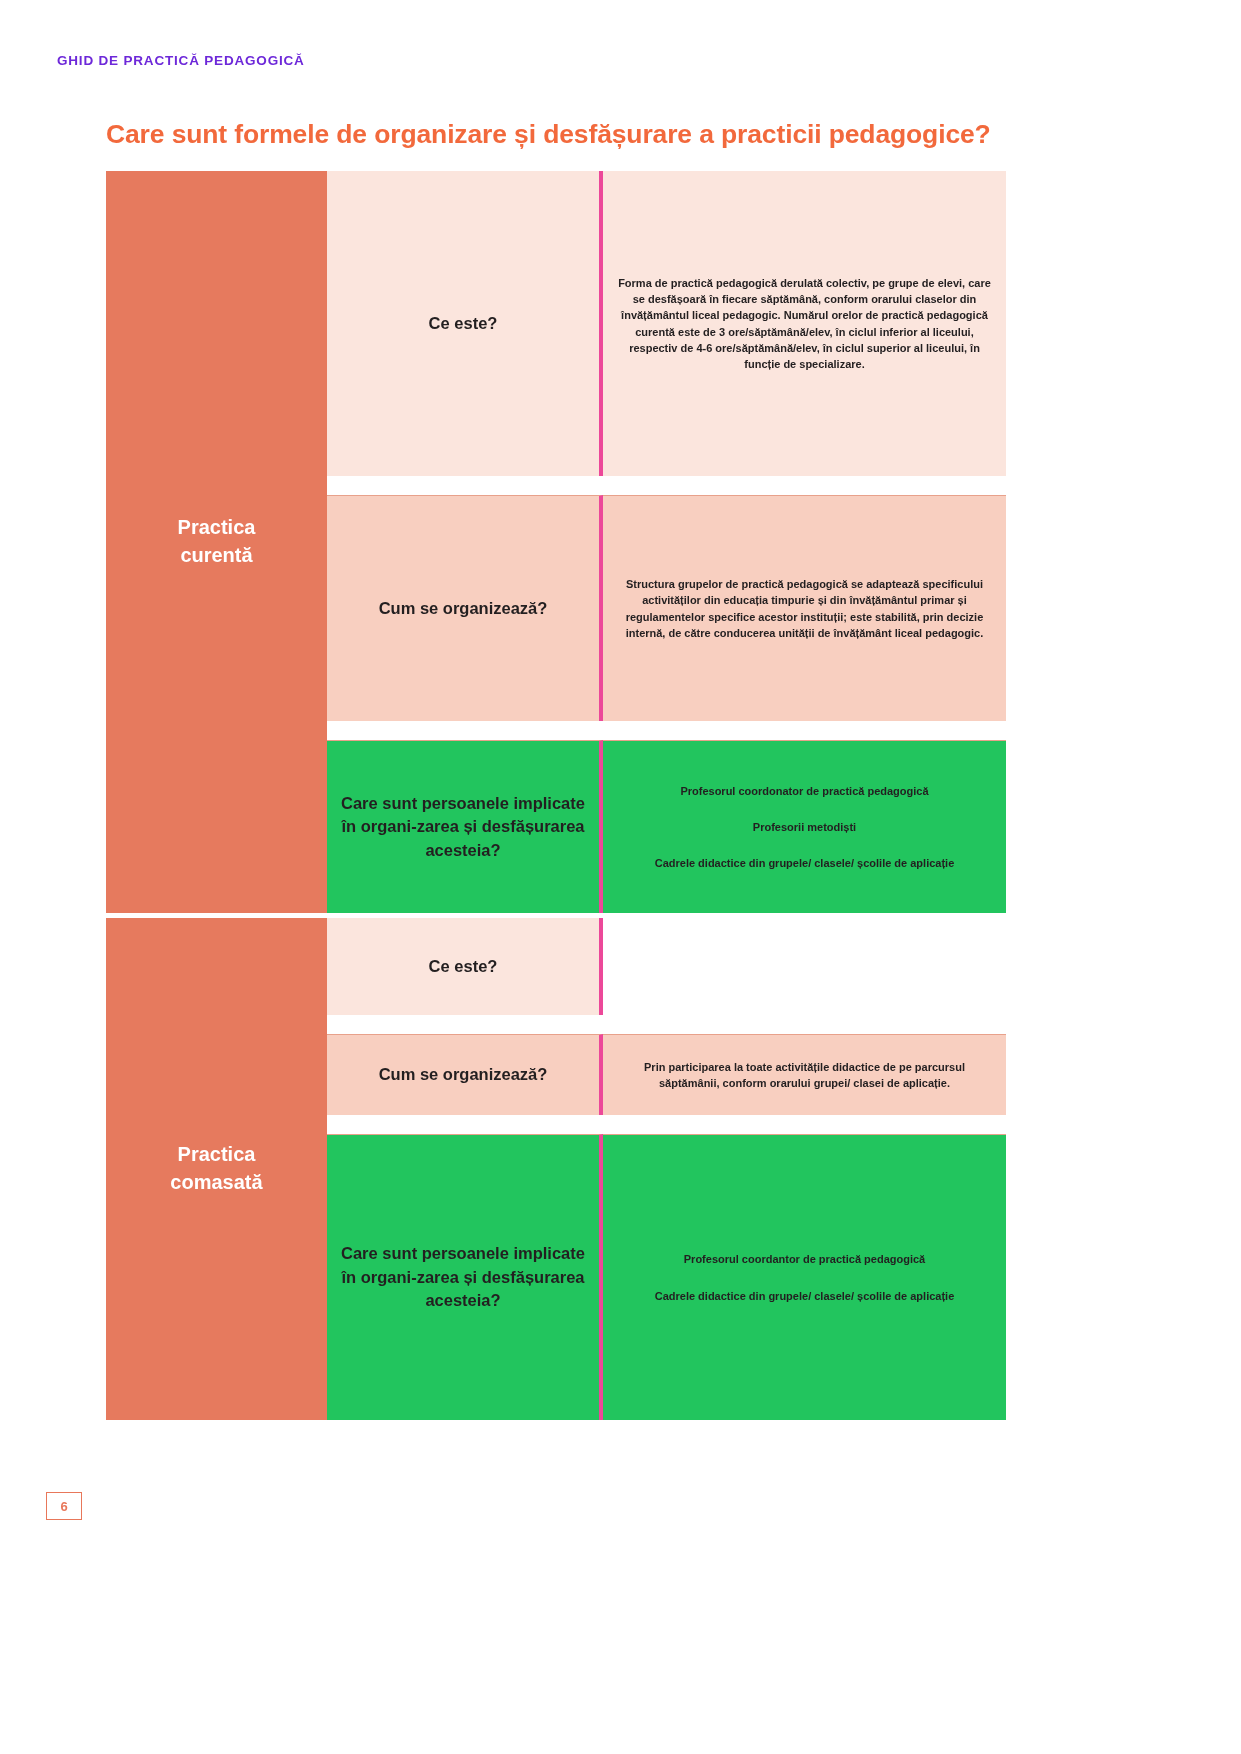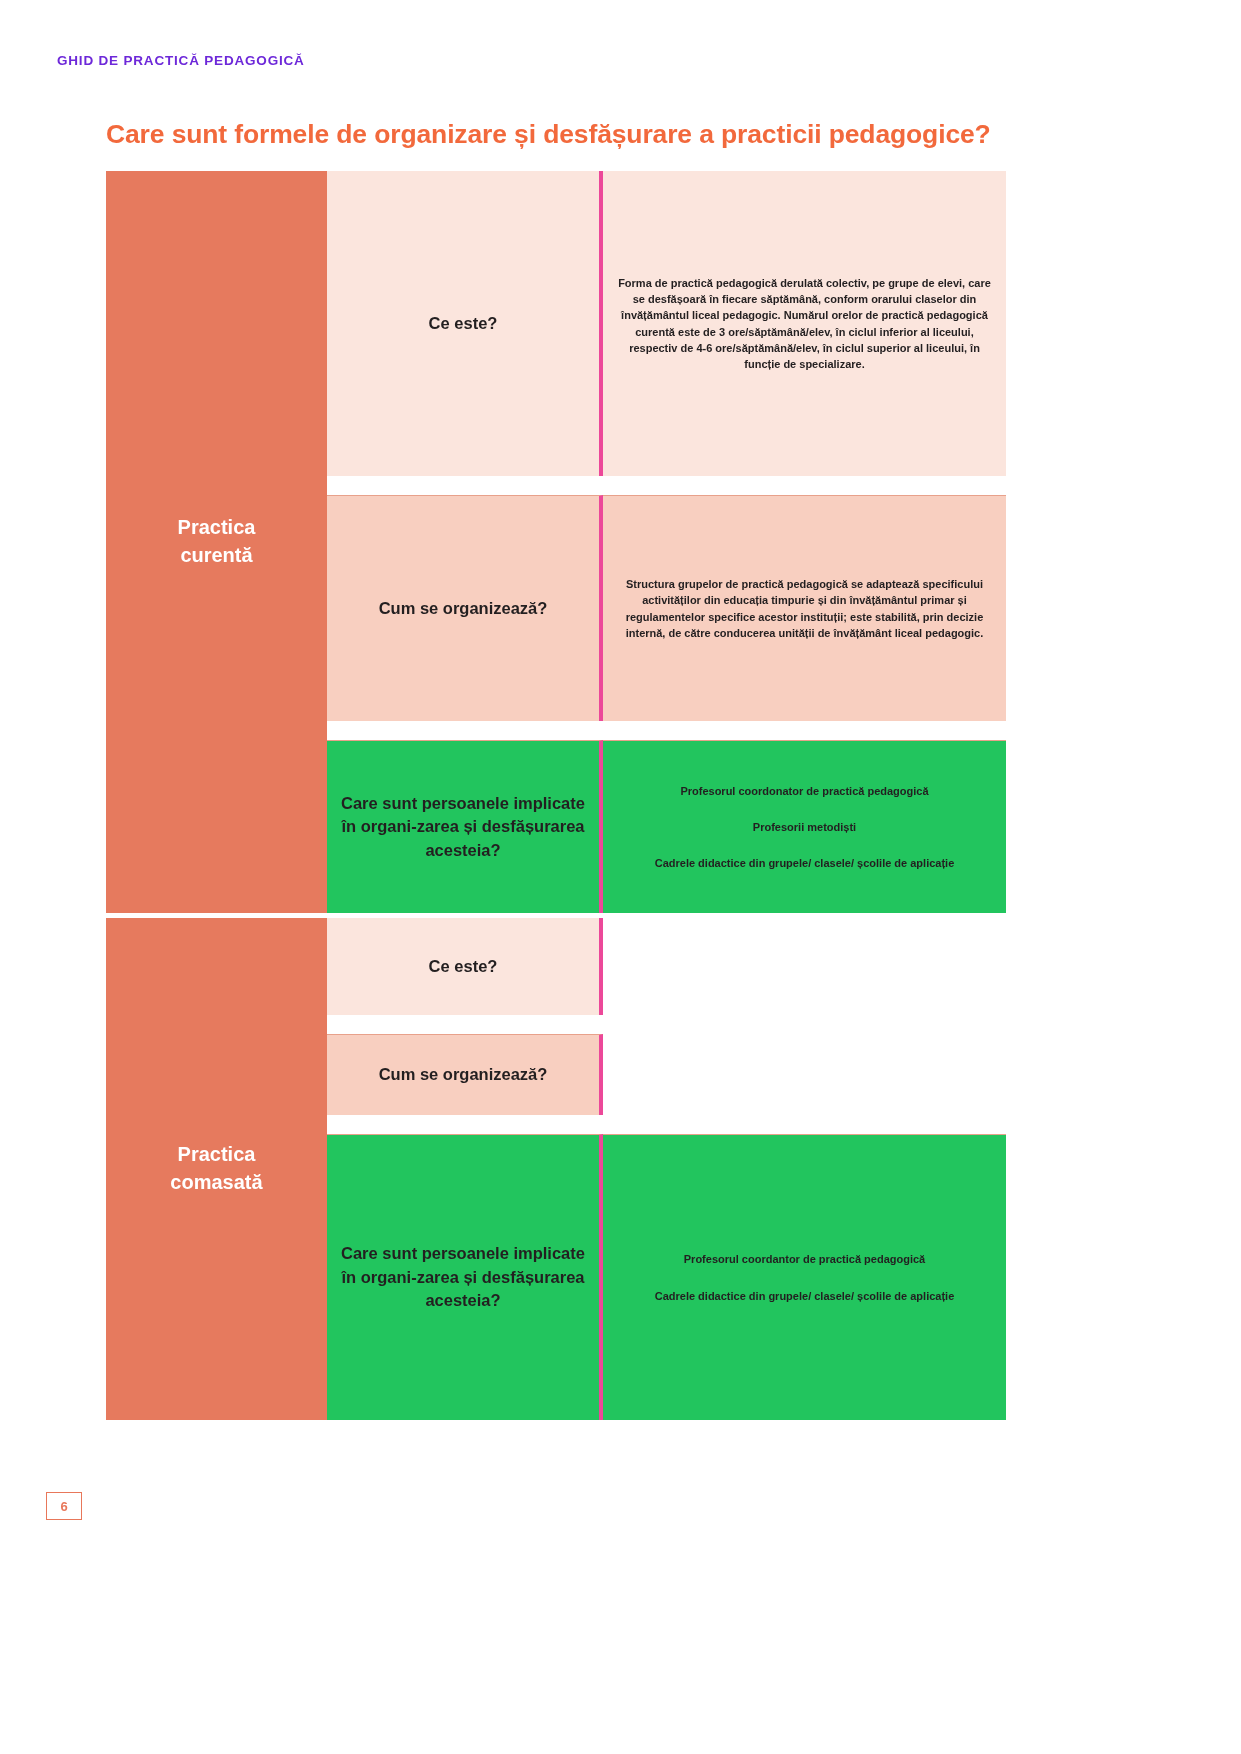--- a/index.html
+++ b/index.html
@@ -182,20 +182,23 @@
       </div>
     </div>
     <div class="block">
       <div class="label-col ">Practica<br>comasată</div>
       <div class="rows-col">
         <div class="row" style="min-height: 97px;">
           <div class="q-cell tint-light">Ce este?</div>
         </div>
         <div class="row" style="min-height: 100px;">
           <div class="q-cell tint-mid">Cum se organizează?</div>
+          <div class="a-cell tint-mid">
+            <p>Prin participarea la toate activitățile didactice de pe parcursul săptămânii, conform orarului grupei/ clasei de aplicație.</p>
+          </div>
         </div>
         <div class="row" style="min-height: 305px;">
           <div class="q-cell tint-deep">Care sunt persoanele implicate în organi-zarea și desfășurarea acesteia?</div>
           <div class="a-cell tint-deep">
             <p>Profesorul coordantor de practică pedagogică</p>
             <p>Cadrele didactice din grupele/ clasele/ școlile de aplicație</p>
           </div>
         </div>
       </div>
     </div>

